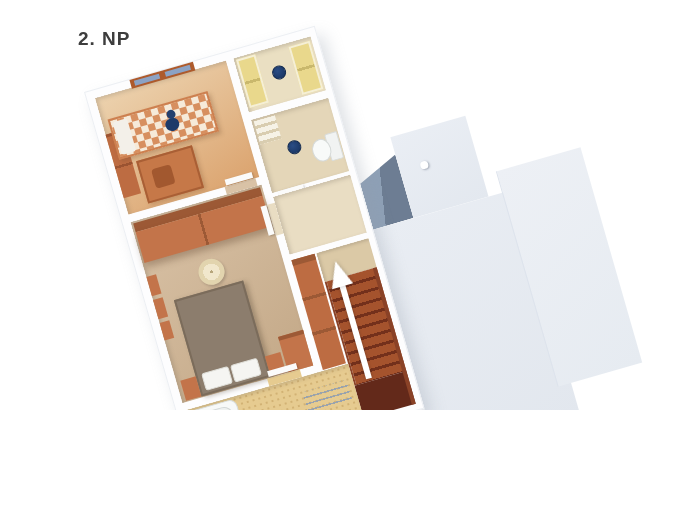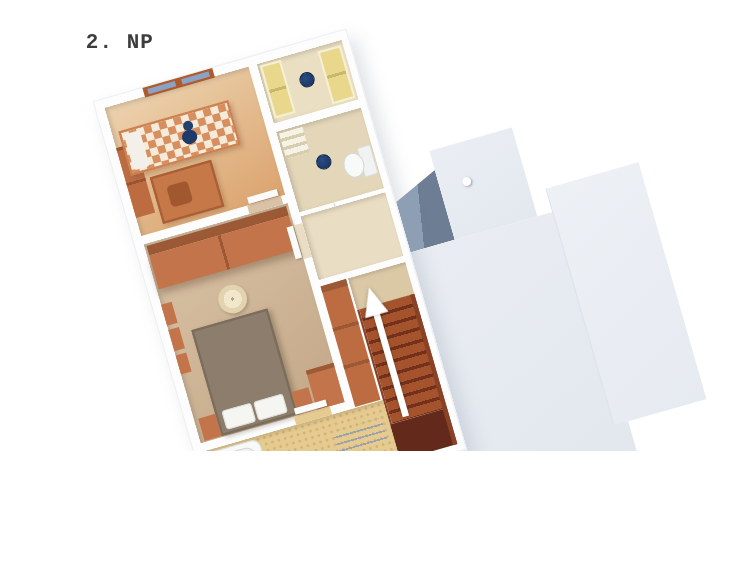--- a/index.html
+++ b/index.html
@@ -1,17 +1,17 @@
 <!DOCTYPE html>
 <html><head>
 <meta charset="utf-8">
 <style>
   html,body{margin:0;padding:0;background:#fff;}
   .scene{position:relative;width:686px;height:410px;background:#fff;overflow:hidden;
-         font-family:Liberation Mono, monospace;}
+         font-family:Liberation Sans, sans-serif;}
   .scene *{position:absolute;box-sizing:border-box;}
   .floor-label{left:78px;top:28px;font-size:19px;font-weight:bold;color:#3d3d3d;letter-spacing:1px;}
   .plan{left:84px;top:92px;width:0;height:0;transform:rotate(-16deg);transform-origin:0 0;}
   
   .roof-a{left:240px;top:212px;width:148px;height:238px;background:linear-gradient(155deg,#e9edf3,#e2e7ee);}
   .roof-b{left:374px;top:190px;width:88px;height:224px;background:linear-gradient(150deg,#edf0f5,#e6ebf1);border-left:1px solid #dde3ec;}
   .roof-tab{left:282px;top:128px;width:78px;height:84px;background:linear-gradient(160deg,#eaeef4,#e3e8ef);}
   .roof-notch{left:240px;top:146px;width:42px;height:66px;
     clip-path:polygon(0 28%,100% 0,100% 100%,0 100%);
     background:linear-gradient(100deg,#8ea0b6 46%,#6d7d93 46%);}

